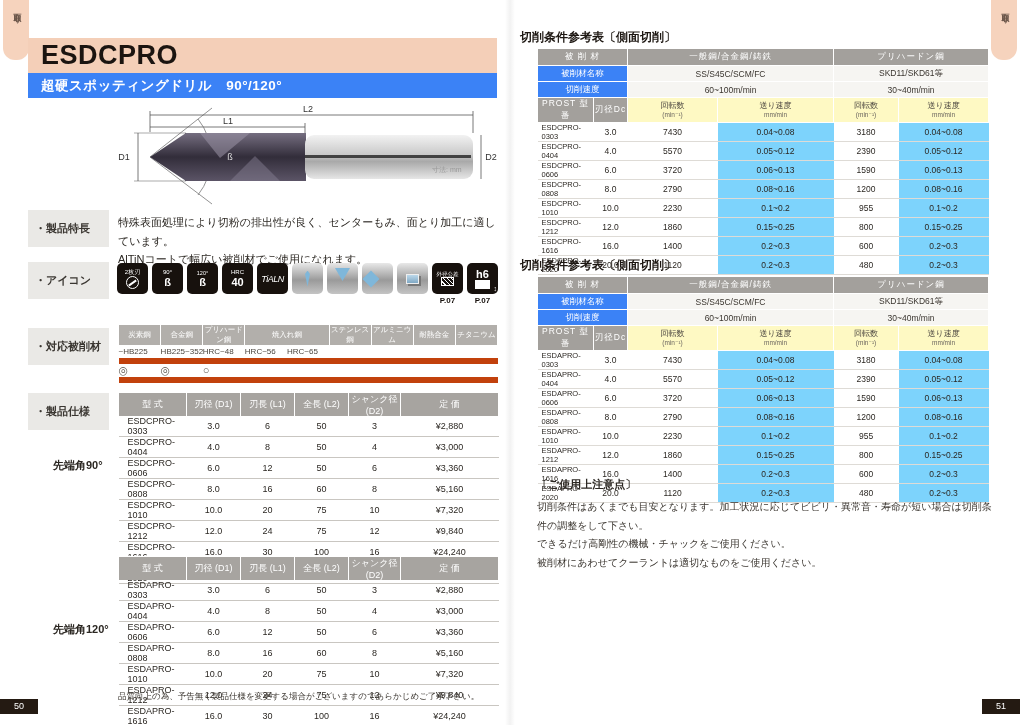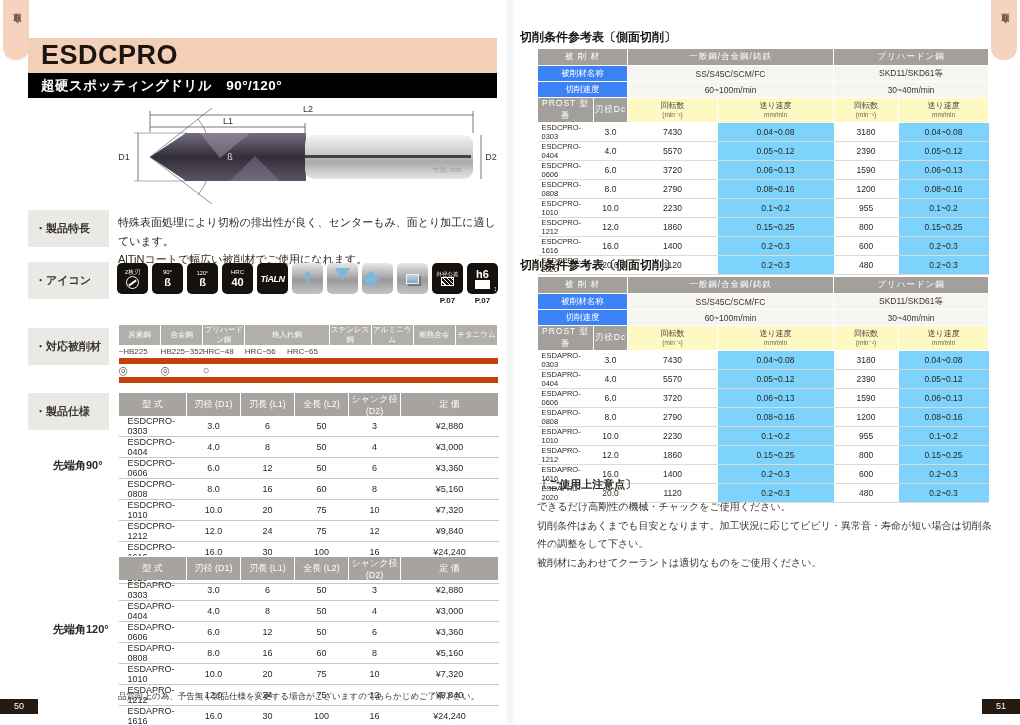--- a/index.html
+++ b/index.html
@@ -14,38 +14,38 @@
   
   .corner-tab { position:absolute; top:0; width:26px; height:60px; background:#f6d3bd;
     border-radius:0 0 12px 12px; display:flex; align-items:flex-start; justify-content:center; padding-top:7px; }
   .corner-tab span { writing-mode:vertical-rl; font-size:8px; color:#6b564a; letter-spacing:1px; font-weight:bold; }
   .tab-l { left:3px; } .tab-r { right:3px; }
 
   
   .title-bar { position:absolute; left:28px; top:38px; width:469px; height:35px; background:#f4cfb8;
     display:flex; align-items:center; }
   .title-bar h1 { font-size:27px; font-weight:800; color:#1b1410; padding-left:13px; letter-spacing:.5px; }
-  .subtitle-bar { position:absolute; left:28px; top:73px; width:469px; height:25px; background:#000000;
+  .subtitle-bar { position:absolute; left:28px; top:73px; width:469px; height:25px; background:#3b82f6;
     color:#fff; font-size:13.5px; font-weight:bold; line-height:25px; padding-left:13px; letter-spacing:.5px; }
 
   .diagram { position:absolute; left:80px; top:102px; width:420px; height:103px; }
 
   .sec-label { position:absolute; left:28px; width:81px; height:37px; background:#eae9e6;
     font-size:11px; font-weight:bold; color:#3a3631; line-height:37px; padding-left:7px; }
   .feat-text { position:absolute; left:118px; top:213px; width:382px; font-size:11px; color:#2b2722; line-height:1.7; }
 
   
   .icon-row { position:absolute; left:117px; top:263px; display:flex; gap:4px; }
   .icon-wrap { display:flex; flex-direction:column; align-items:center; width:31px; }
   .icon { width:31px; height:31px; background:#17110d; border-radius:5px; color:#fff;
     display:flex; flex-direction:column; align-items:center; justify-content:center; overflow:hidden; position:relative; }
   .icon .t6 { font-size:6px; line-height:7px; }
   .icon .t55 { font-size:5.5px; line-height:6px; }
   .icon .big { font-size:11px; font-weight:bold; line-height:12px; }
-  .icon .logo { font-size:9px; font-weight:700; font-style:italic; letter-spacing:-.5px; }
+  .icon .logo { font-size:9px; font-weight:400; font-style:italic; letter-spacing:-.5px; }
   .icon.pict { background:linear-gradient(180deg,#e8e8e8 0%,#9a9a9a 55%,#c4c4c4 100%); }
   .pict-spot { width:7px; height:16px; background:#7fb7da; clip-path:polygon(50% 100%,15% 22%,50% 0,85% 22%); }
   .pict-vee  { width:15px; height:13px; background:#7fb7da; clip-path:polygon(0 0,100% 0,50% 100%); margin-top:-8px; }
   .pict-corner { width:12px; height:12px; background:#7fb7da; transform:rotate(45deg); margin-left:-14px; }
   .pict-boss { width:13px; height:10px; background:linear-gradient(180deg,#bcd8ea,#7fa8c4); border:1px solid #eee; box-shadow:2px 2px 0 #777; }
   .glyph-flute { width:13px; height:13px; border:1.4px solid #fff; border-radius:50%; position:relative; }
   .glyph-flute:before { content:""; position:absolute; left:1px; top:5px; width:9px; height:2px; background:#fff; transform:rotate(-35deg); }
   .glyph-tol { width:13px; height:9px; border:1.3px solid #fff; position:relative;
     background:repeating-linear-gradient(45deg,transparent 0 2px,#fff 2px 3px); }
   .glyph-shank { width:15px; height:9px; border:1.3px solid #fff; background:#fff; position:relative; }
@@ -641,21 +641,21 @@
             <td class="c sh">0.2~0.3</td>
             <td class="c">480</td>
             <td class="c sh">0.2~0.3</td>
           </tr>
         </tbody>
     </table>
 
     <div class="notes">
       <h3>〔ご使用上注意点〕</h3>
       <div>
+          <p>切削条件はあくまでも目安となります。加工状況に応じてビビリ・異常音・寿命が短い場合は切削条件の調整をして下さい。</p>
           <p>できるだけ高剛性の機械・チャックをご使用ください。</p>
-          <p>切削条件はあくまでも目安となります。加工状況に応じてビビリ・異常音・寿命が短い場合は切削条件の調整をして下さい。</p>
           <p>被削材にあわせてクーラントは適切なものをご使用ください。</p>
         </div>
     </div>
 
     <div class="pagenum pn-r">51</div>
   </div>
 </div>
 
 </body></html>

